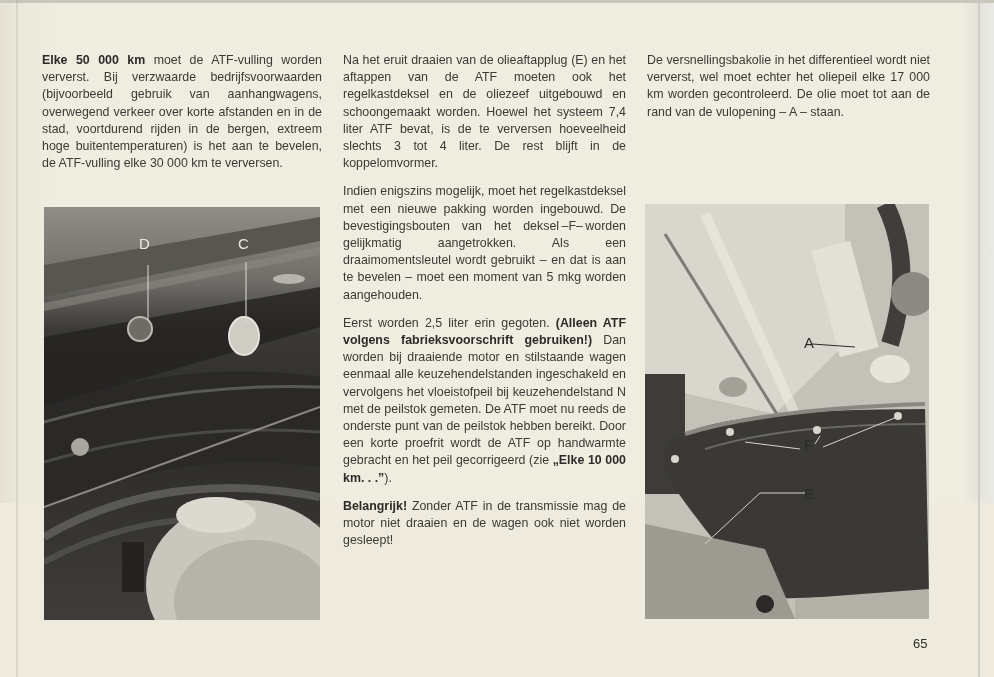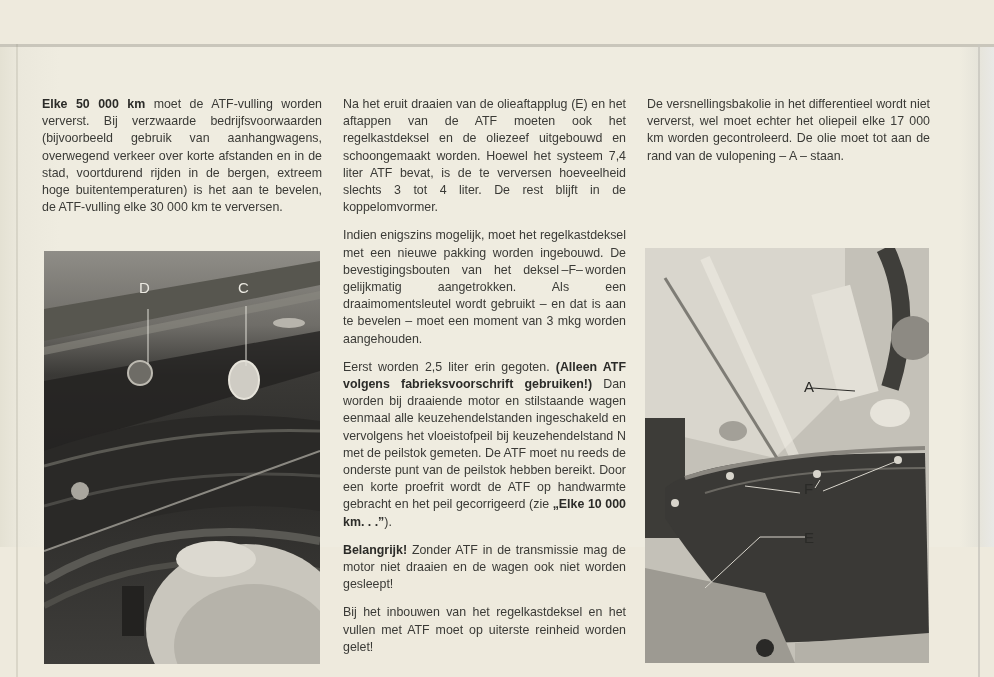--- a/index.html
+++ b/index.html
@@ -6,21 +6,20 @@
     body {
       width: 994px; height: 677px; overflow: hidden;
       background: #eeeadd;
       font-family: "Liberation Sans", sans-serif;
       color: #3a3a36;
       position: relative;
     }
     .page {
       position: absolute; left: 0; top: 0; width: 994px; height: 503px;
       background: linear-gradient(90deg, #e4e1d3 0px, #ebe8dc 18px, #efece0 60px, #efece0 960px, #e6e4da 978px, #e9e9e6 994px);
-      margin-top: 44px;
     }
     .top-edge { position:absolute; left:0; top:0; width:994px; height:3px; background:#c9c6bb; }
     .spine { position:absolute; left:16px; top:0; width:2px; height:677px; background: rgba(160,155,140,0.25); }
     .right-edge { position:absolute; left:978px; top:0; width:2px; height:677px; background: rgba(200,198,190,0.8); }
 
     .col { position: absolute; font-size: 12.4px; line-height: 17.2px; text-align: justify; }
     .col p { margin: 0 0 11px 0; }
     .col b { font-weight: bold; color: #2b2b28; }
     .col1 { left: 42px; top: 52px; width: 280px; }
     .col2 { left: 343px; top: 52px; width: 283px; }
@@ -77,24 +76,23 @@
       <circle cx="36" cy="240" r="9" fill="#a9a69e"></circle>
       <line x1="104" y1="58" x2="104" y2="113" stroke="#e0ded6" stroke-width="1"></line>
       <line x1="202" y1="55" x2="202" y2="115" stroke="#e0ded6" stroke-width="1"></line>
     </svg>
     <div class="callout" style="left:95px; top:28px; color:#ebe9e1;">D</div>
     <div class="callout" style="left:194px; top:28px; color:#ebe9e1;">C</div>
   </div>
 
   <div class="col col2">
     <p>Na het eruit draaien van de olieaftapplug (E) en het aftappen van de ATF moeten ook het regelkastdeksel en de oliezeef uitgebouwd en schoongemaakt worden. Hoewel het systeem 7,4 liter ATF bevat, is de te verversen hoeveelheid slechts 3 tot 4 liter. De rest blijft in de koppelomvormer.</p>
-    <p>Indien enigszins mogelijk, moet het regelkastdeksel met een nieuwe pakking worden ingebouwd. De bevestigingsbouten van het deksel –F– worden gelijkmatig aangetrokken. Als een draaimomentsleutel wordt gebruikt – en dat is aan te bevelen – moet een moment van 3 mkg worden aangehouden.</p>
+    <p>Indien enigszins mogelijk, moet het regelkastdeksel met een nieuwe pakking worden ingebouwd. De bevestigingsbouten van het deksel –F– worden gelijkmatig aangetrokken. Als een draaimomentsleutel wordt gebruikt – en dat is aan te bevelen – moet een moment van 5 mkg worden aangehouden.</p>
     <p><span>Eerst worden 2,5 liter erin gegoten. </span><b>(Alleen ATF volgens fabrieksvoorschrift gebruiken!)</b><span> Dan worden bij draaiende motor en stilstaande wagen eenmaal alle keuzehendelstanden ingeschakeld en vervolgens het vloeistofpeil bij keuzehendelstand N met de peilstok gemeten. De ATF moet nu reeds de onderste punt van de peilstok hebben bereikt. Door een korte proefrit wordt de ATF op handwarmte gebracht en het peil gecorrigeerd (zie </span><b>„Elke 10 000 km. . .”</b><span>).</span></p>
     <p><b>Belangrijk!</b><span> Zonder ATF in de transmissie mag de motor niet draaien en de wagen ook niet worden gesleept!</span></p>
-    <p>Bij het inbouwen van het regelkastdeksel en het vullen met ATF moet op uiterste reinheid worden gelet!</p>
   </div>
 
   <div class="col col3">
     <p>De versnellingsbakolie in het differentieel wordt niet ververst, wel moet echter het oliepeil elke 17 000 km worden gecontroleerd. De olie moet tot aan de rand van de vulopening – A – staan.</p>
   </div>
 
   <div class="photo photo-right">
     <svg width="284" height="415" viewBox="0 0 284 415">
       <rect width="284" height="415" fill="#c4c1b8"></rect>
       <path d="M0 0 L200 0 L200 140 L130 210 L0 180 Z" fill="#d9d6cd"></path>

